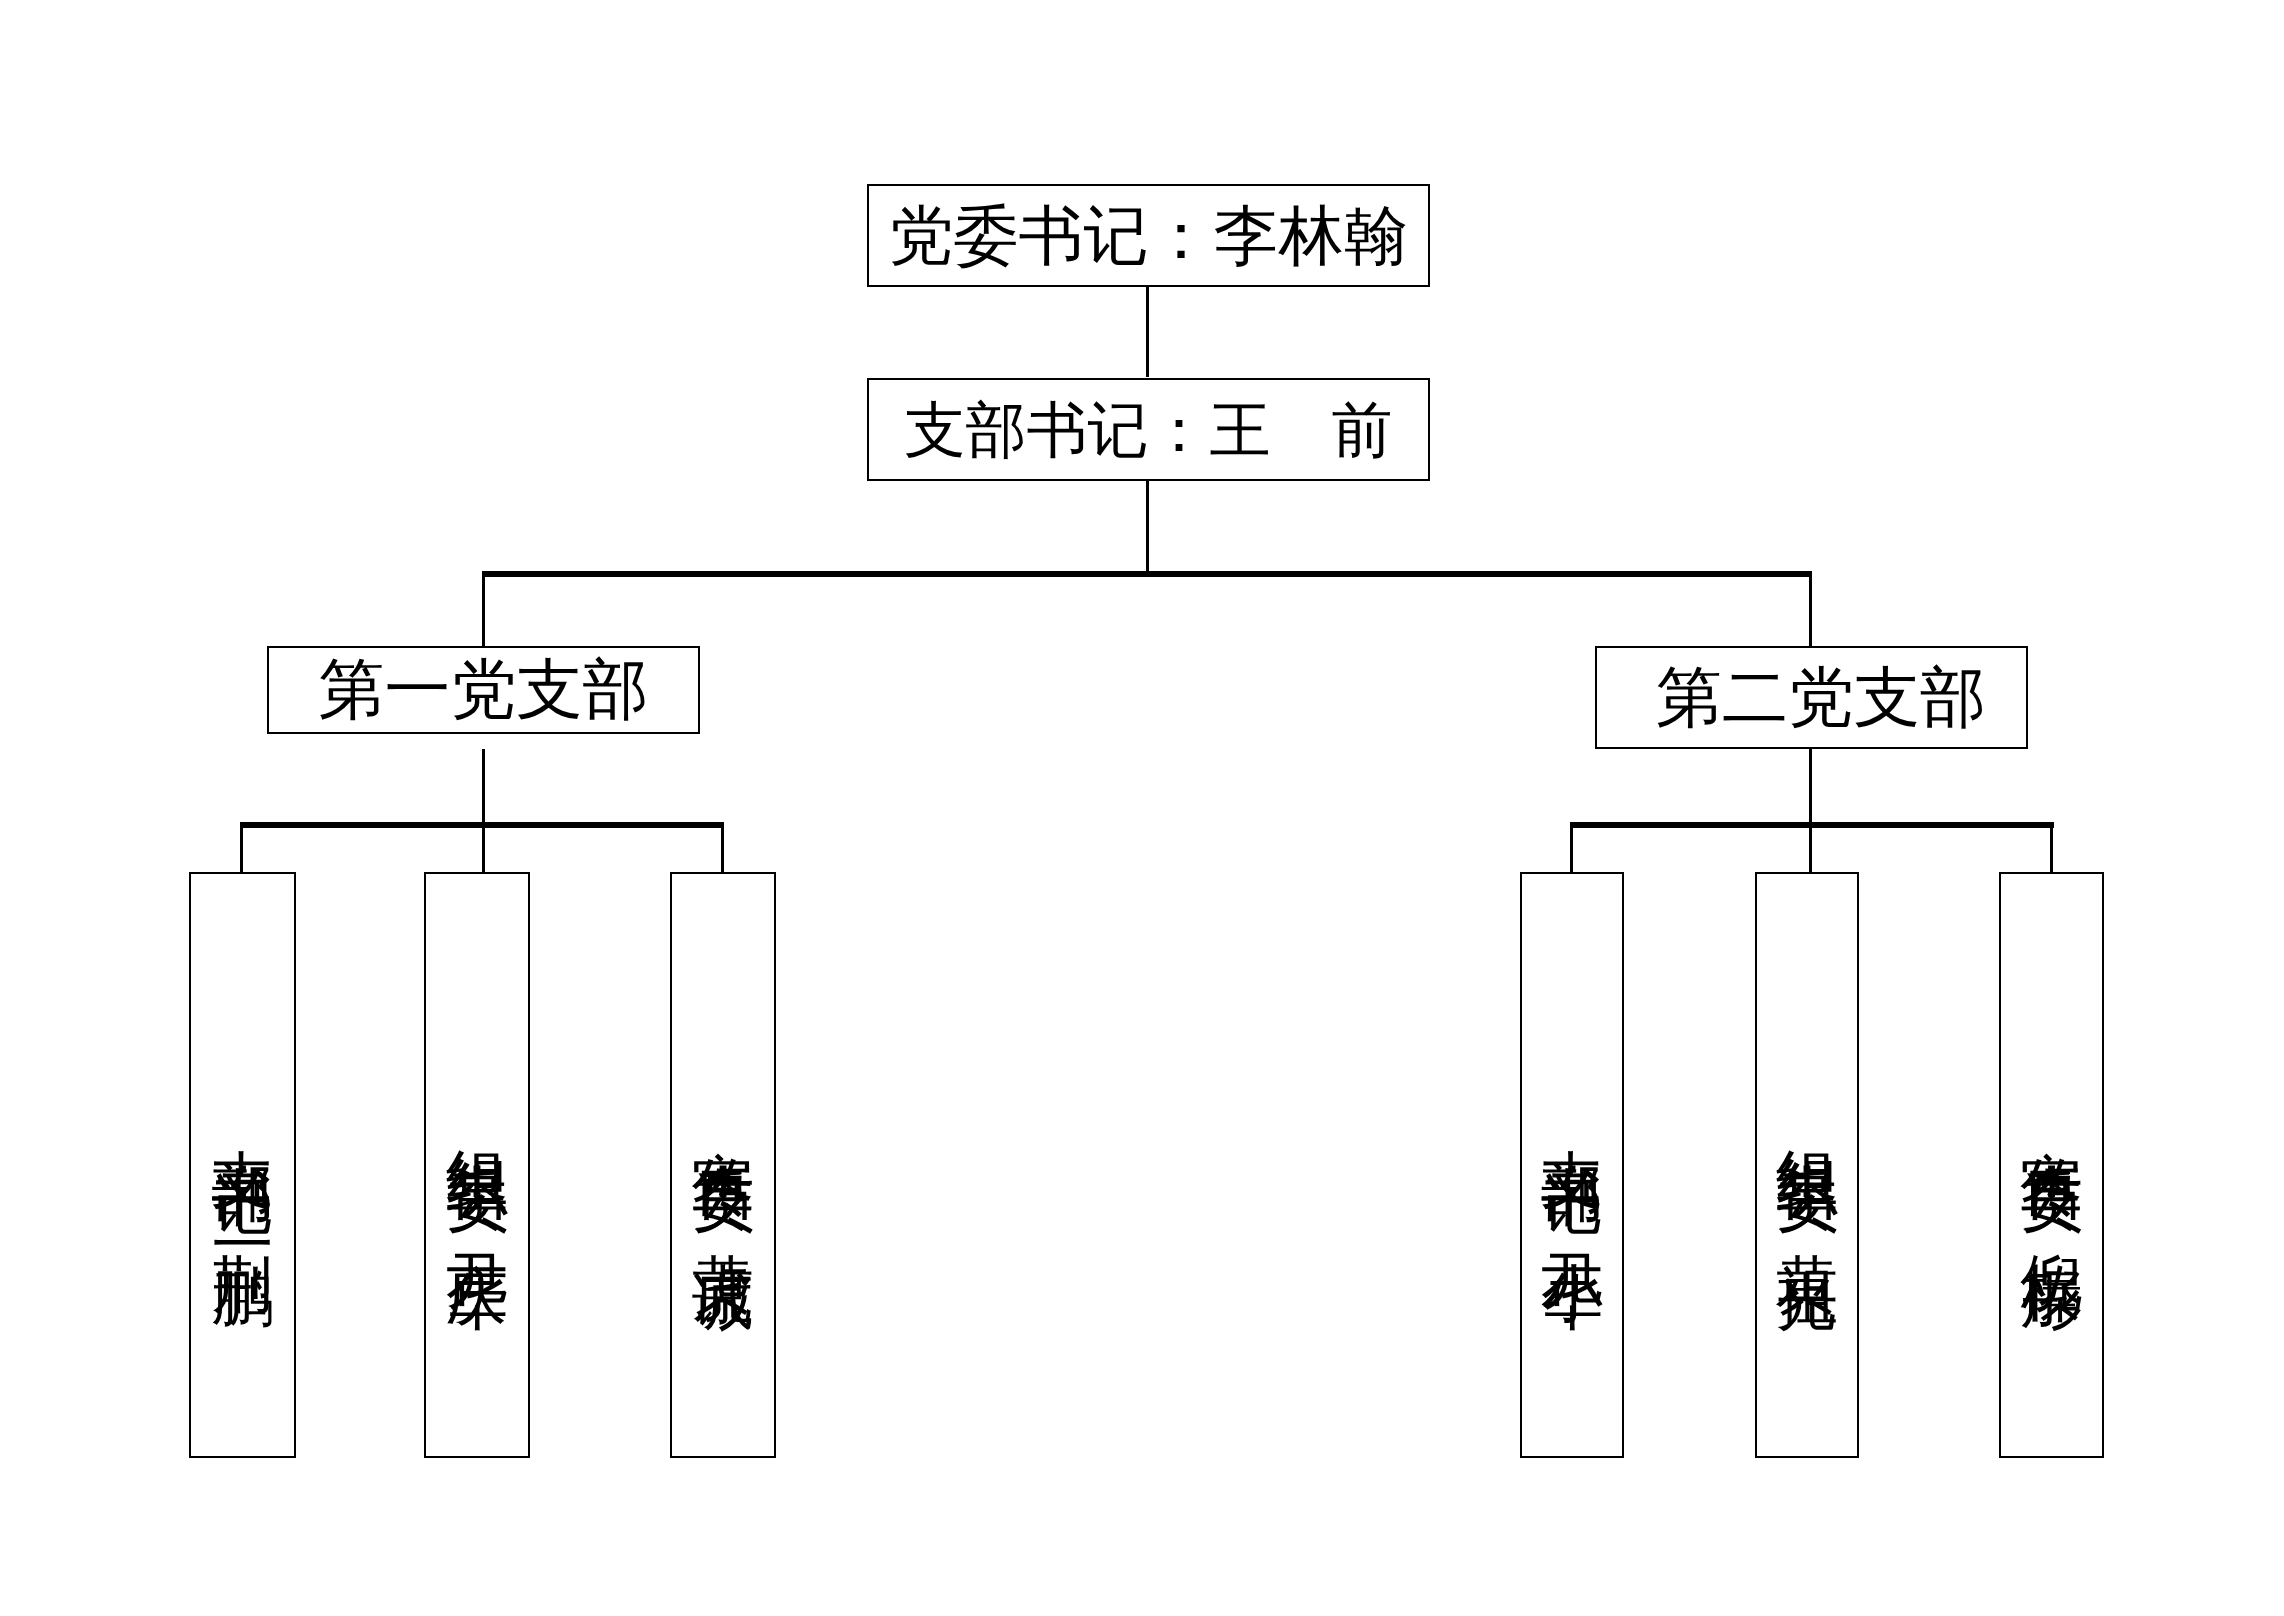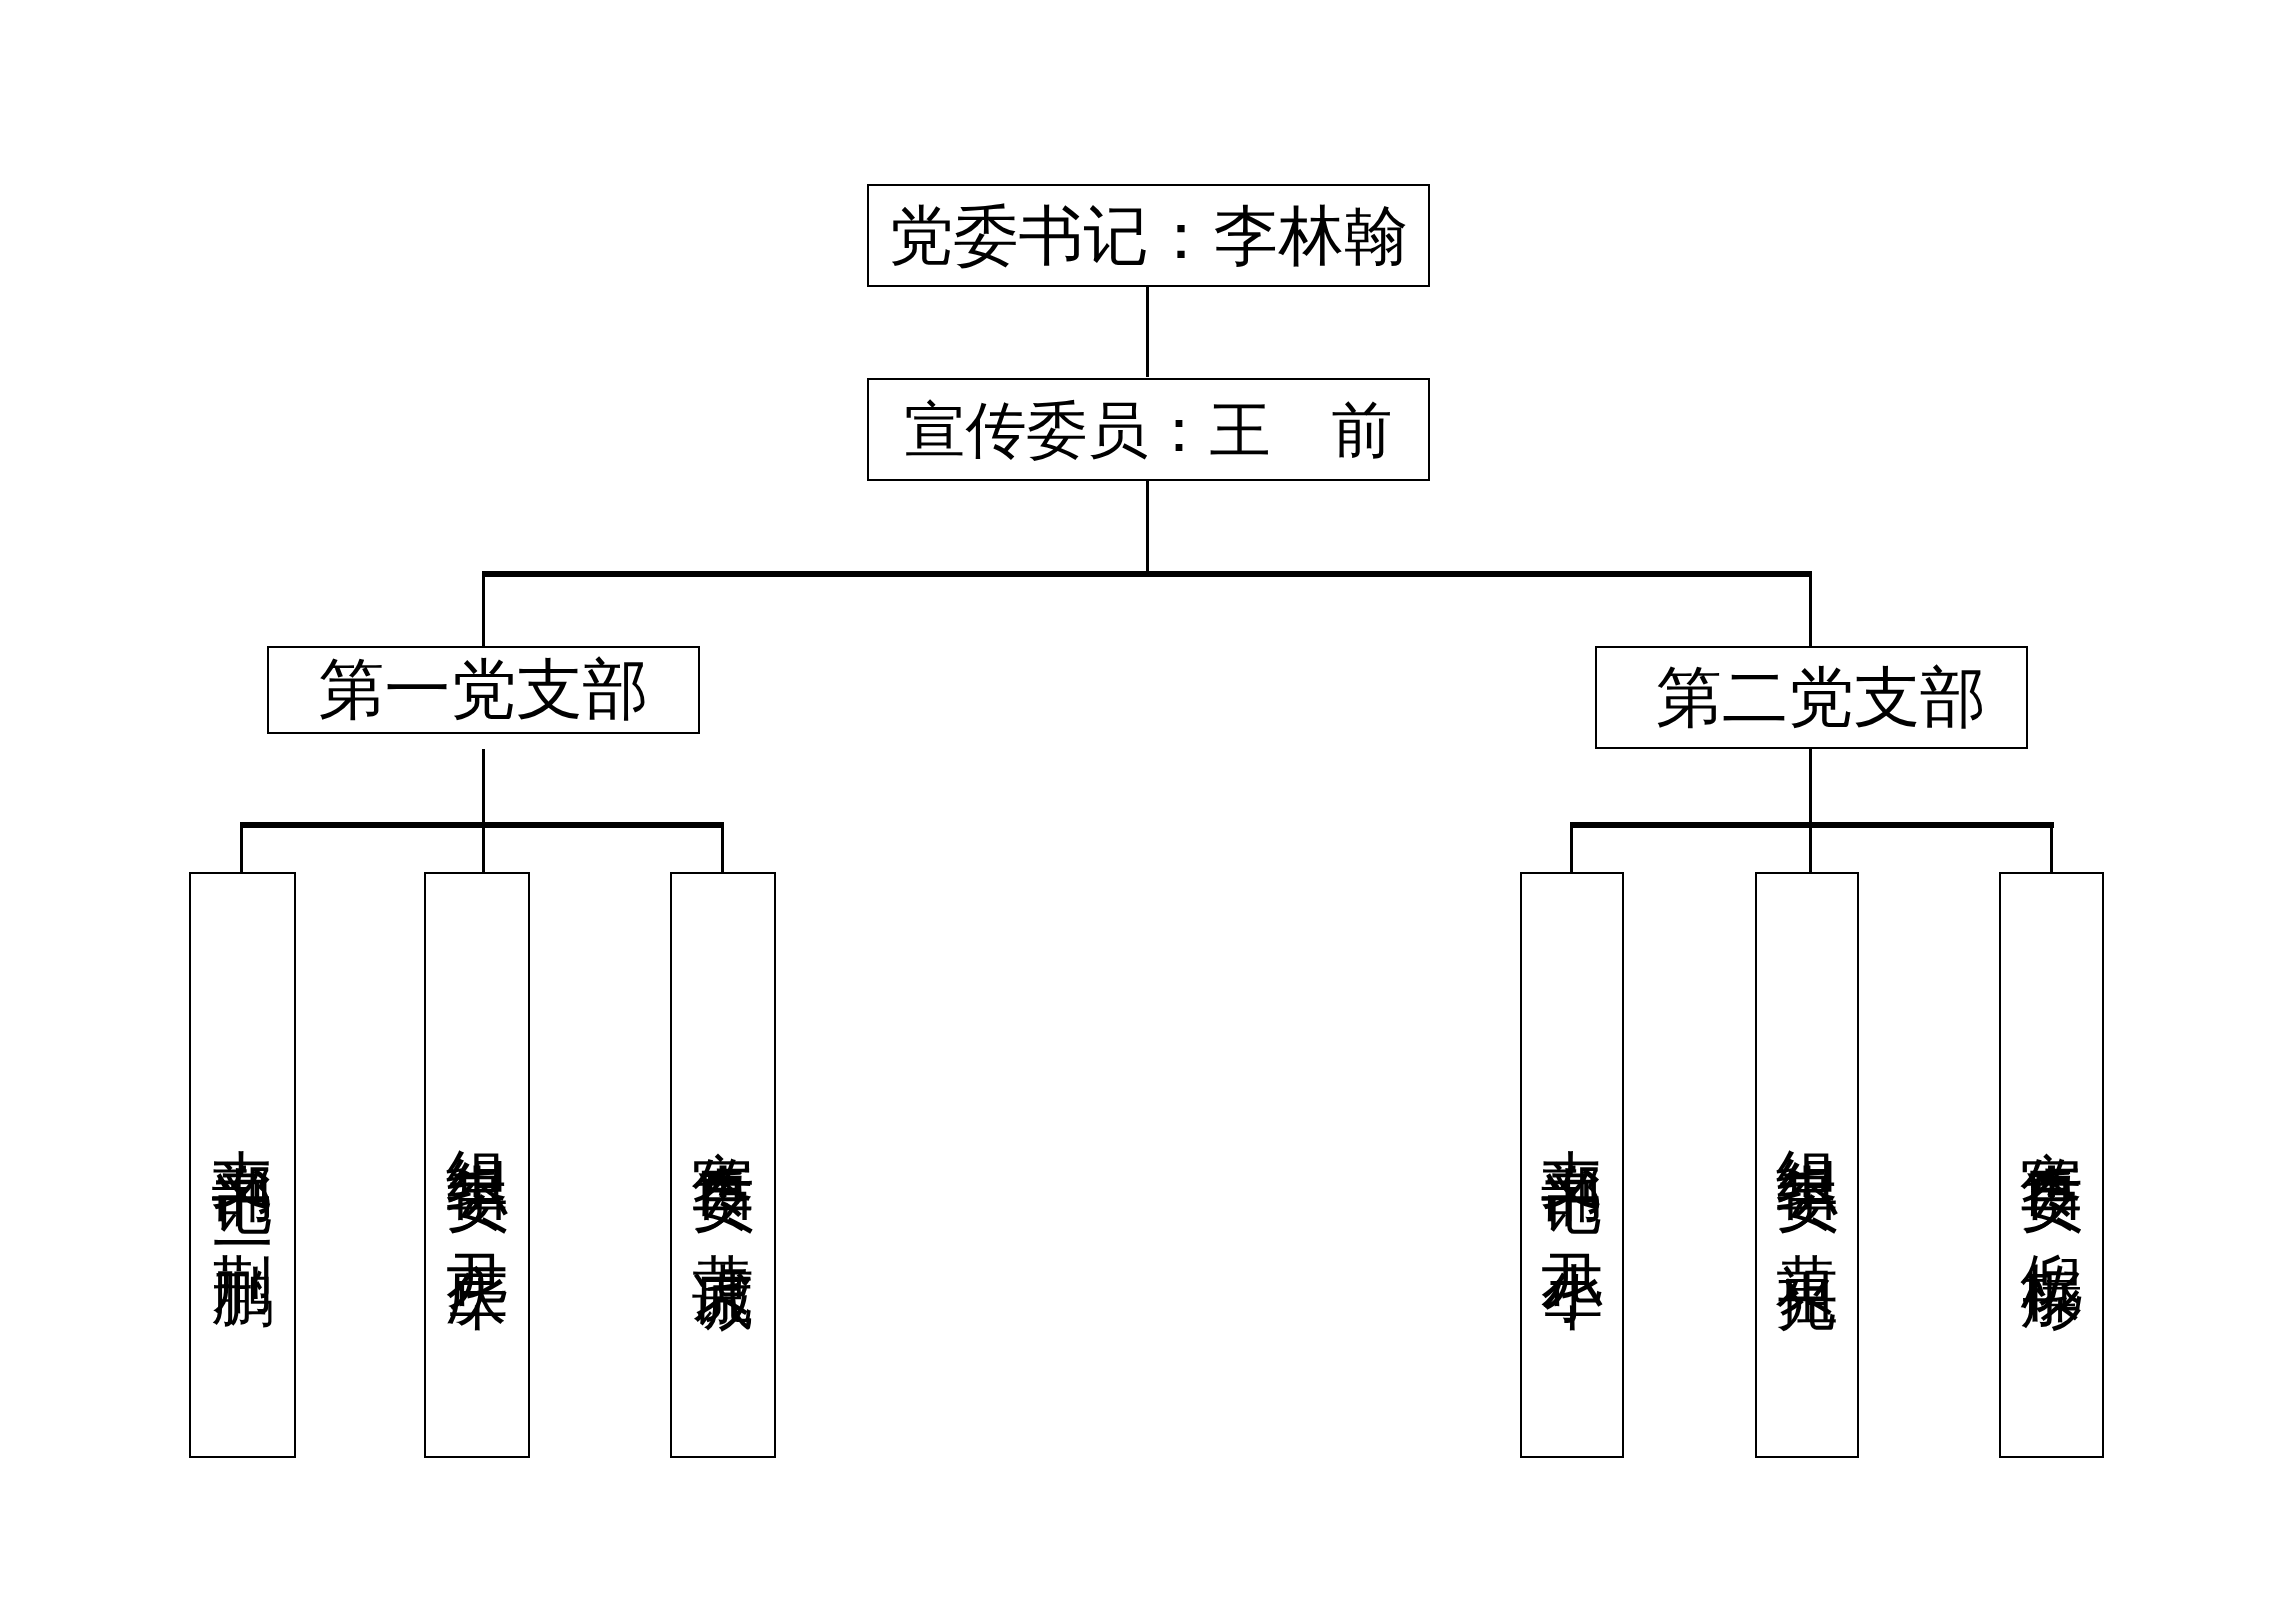--- a/index.html
+++ b/index.html
@@ -77,21 +77,21 @@
   <div class="line c-d3"></div>
   <div class="line c-d4"></div>
   <div class="line c-d5"></div>
   <div class="line c-d6"></div>
 
   <div class="box node-top">
     <span class="hlabel">党委书记：李林翰</span>
   </div>
 
   <div class="box node-deputy">
-    <span class="hlabel">宣传委员：王　前</span>
+    <span class="hlabel">支部书记：王　前</span>
   </div>
 
   <div class="box node-br1">
     <span class="hlabel">第一党支部</span>
   </div>
   <div class="box node-br2">
     <span class="hlabel">第二党支部</span>
   </div>
 
   <div class="box v1">

